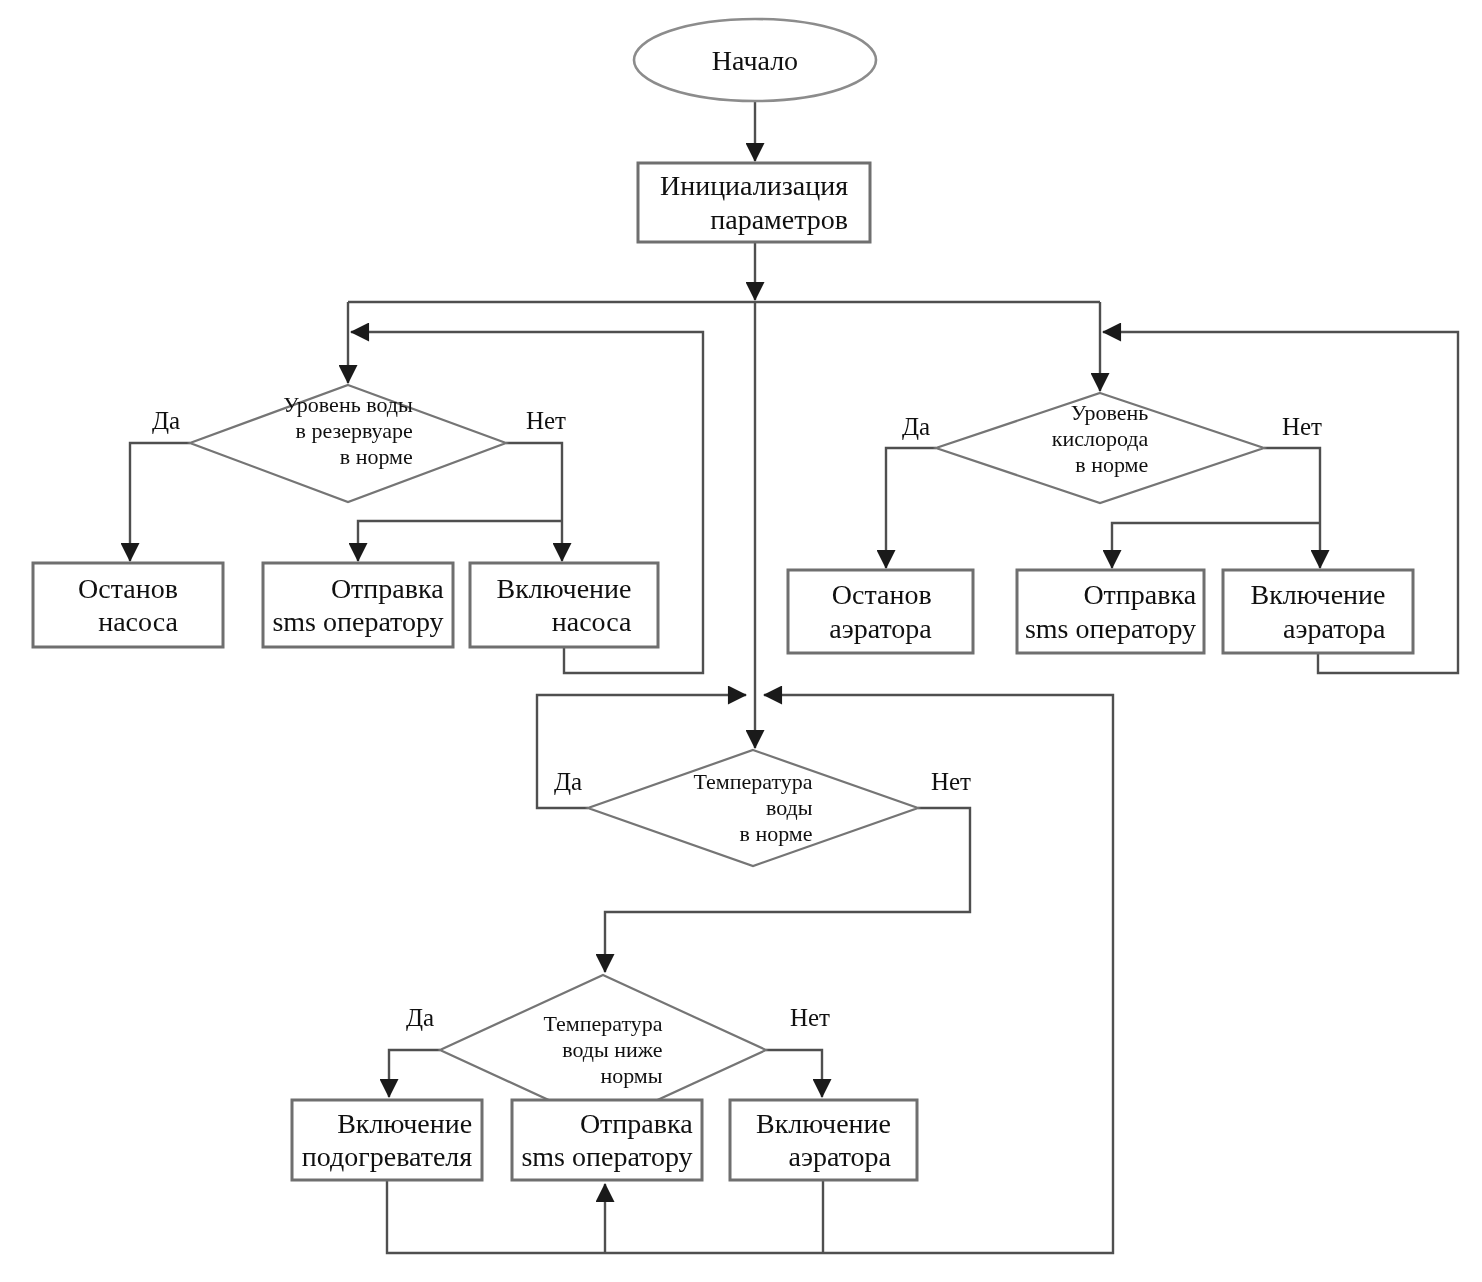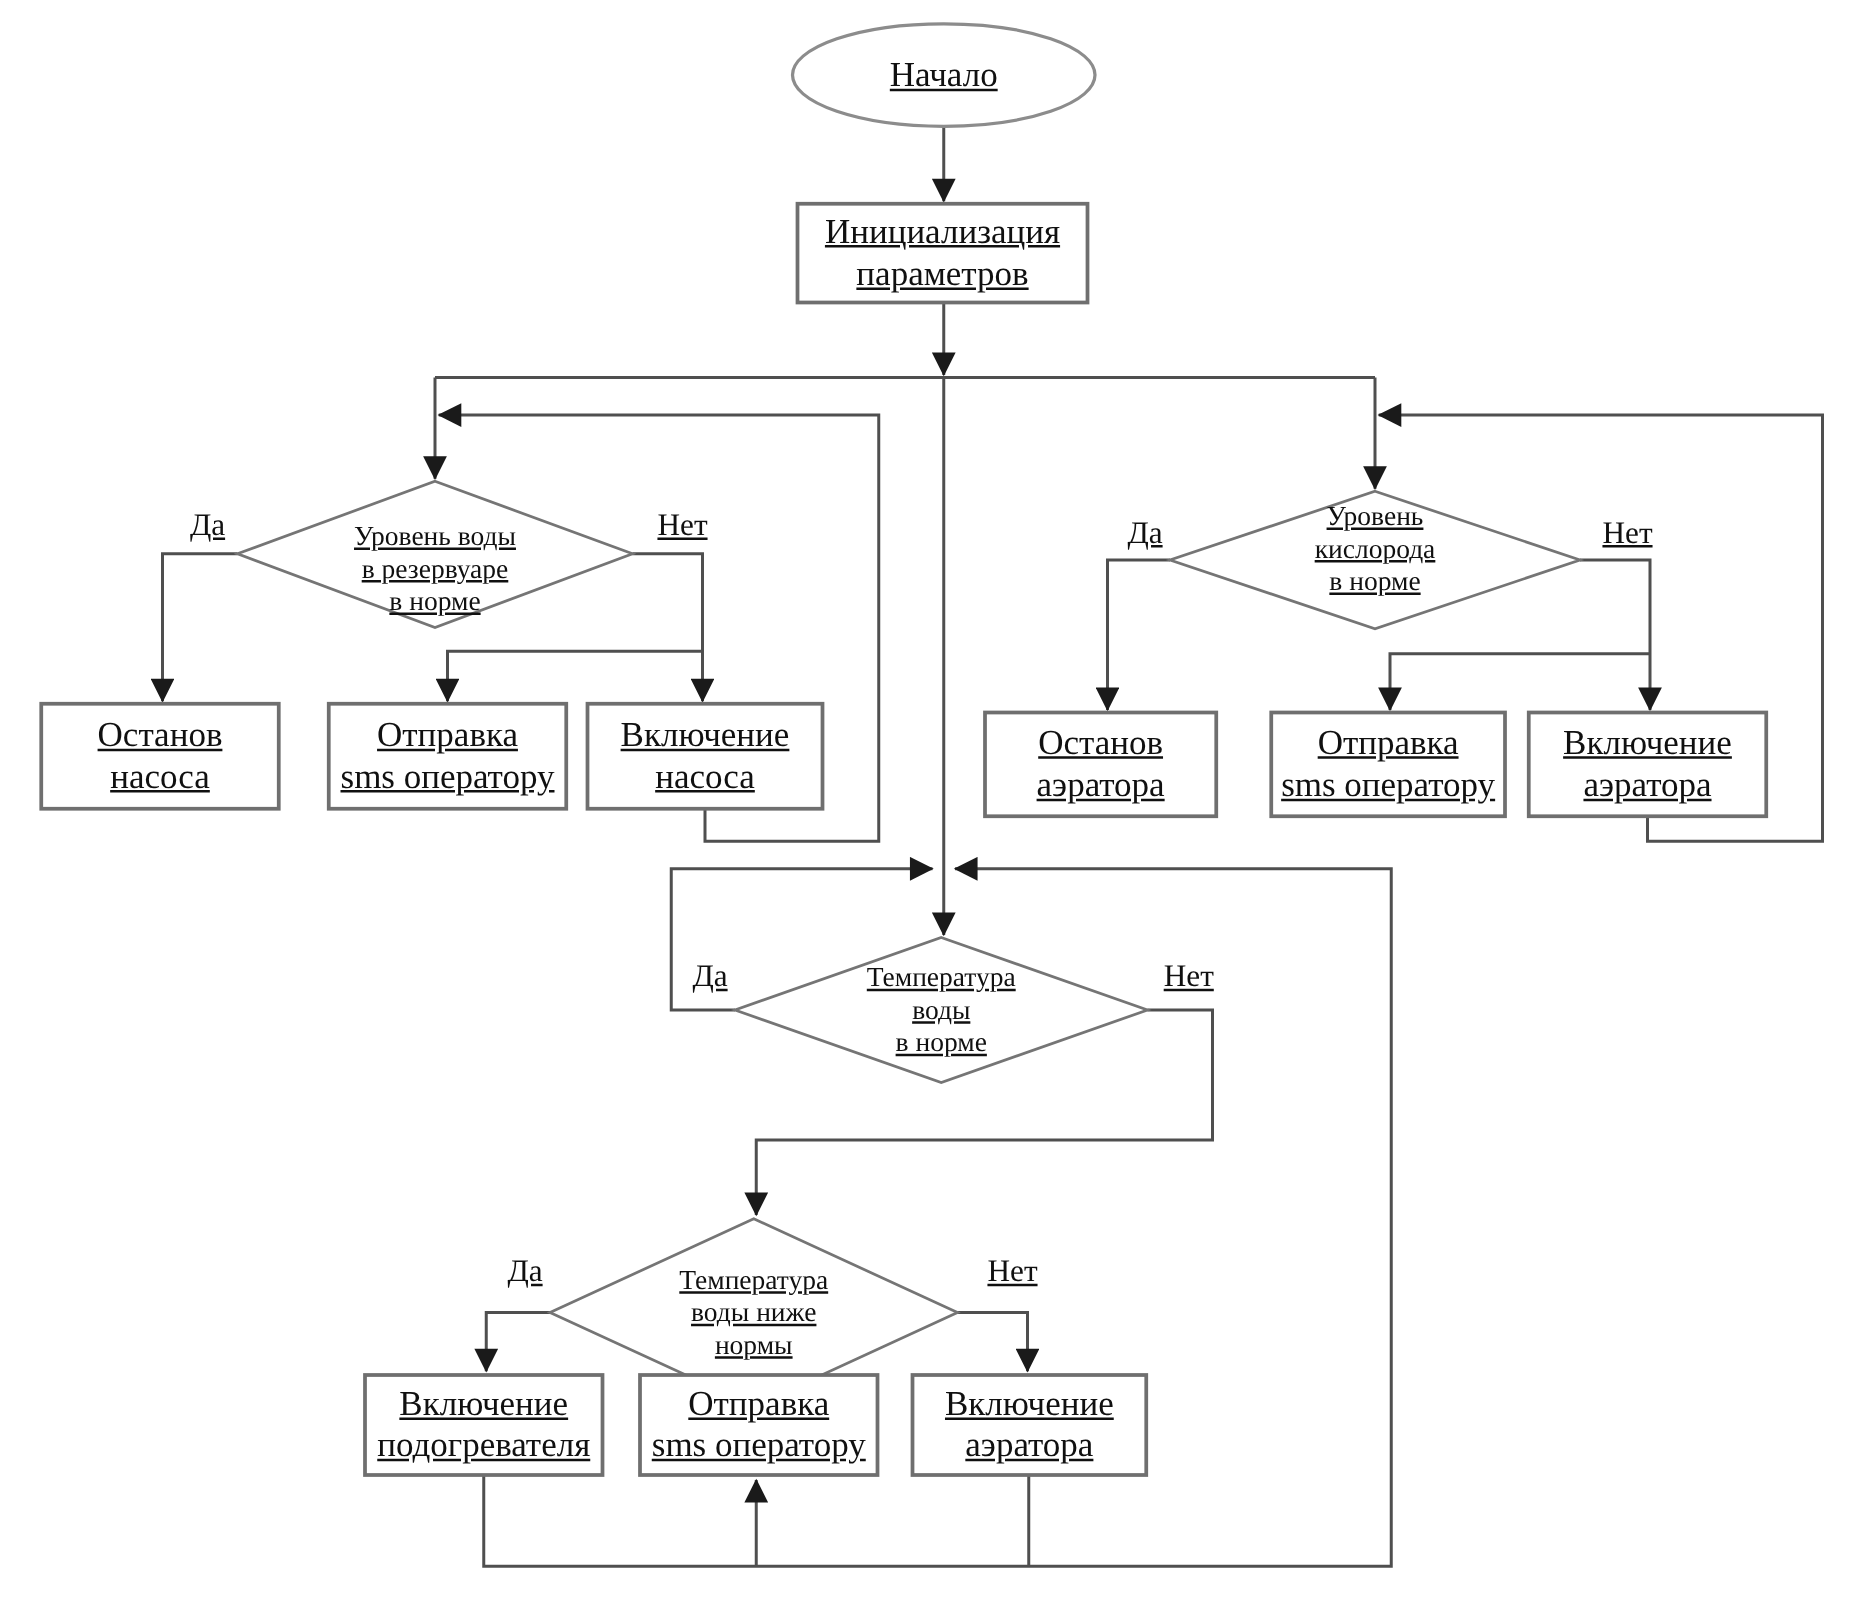--- a/index.html
+++ b/index.html
@@ -15,21 +15,21 @@
     font-family:"Liberation Serif","DejaVu Serif",serif;
   }
   .stage svg{position:absolute;left:0;top:0;}
   .edge{fill:none;stroke:var(--c-line);stroke-width:2.4px;}
   .arrowhead{fill:var(--c-arrow);stroke:none;}
   .node-box{fill:#fff;stroke:var(--c-box-border);stroke-width:3px;}
   .diamond{fill:#fff;stroke:var(--c-diamond-border);stroke-width:2.2px;}
   .terminal{fill:#fff;stroke:var(--c-ellipse-border);stroke-width:2.6px;}
   .txt{
     position:absolute; display:flex; align-items:center; justify-content:center;
-    text-align:center; white-space:pre-line; color:var(--c-text); line-height:1.18;text-decoration:underline;
+    text-align:right; white-space:pre-line; color:var(--c-text); line-height:1.18;
   }
   .size-node{font-size:28px;}
   .size-diamond{font-size:22px;}
   .size-label{font-size:25px;}
 </style>
 </head>
 <body>
 
 <div class="stage">
 
@@ -85,21 +85,21 @@
 
     <rect class="node-box" x="292" y="1100" width="190" height="80"></rect>
     <rect class="node-box" x="512" y="1100" width="190" height="80"></rect>
     <rect class="node-box" x="730" y="1100" width="187" height="80"></rect>
   </svg>
 
   <div class="txt size-node" style="left:633px;top:20px;width:244px;height:82px;">Начало</div>
   <div class="txt size-node" style="left:640px;top:165px;width:228px;height:75px;border-radius:20px;">Инициализация
 параметров</div>
 
-  <div class="txt size-diamond" style="left:238px;top:408px;width:220px;height:94px;">Уровень воды
+  <div class="txt size-diamond" style="left:238px;top:384px;width:220px;height:94px;">Уровень воды
 в резервуаре
 в норме</div>
   <div class="txt size-diamond" style="left:990px;top:392px;width:220px;height:94px;">Уровень
 кислорода
 в норме</div>
   <div class="txt size-diamond" style="left:643px;top:761px;width:220px;height:94px;">Температура
 воды
 в норме</div>
   <div class="txt size-diamond" style="left:493px;top:1003px;width:220px;height:94px;">Температура
 воды ниже

